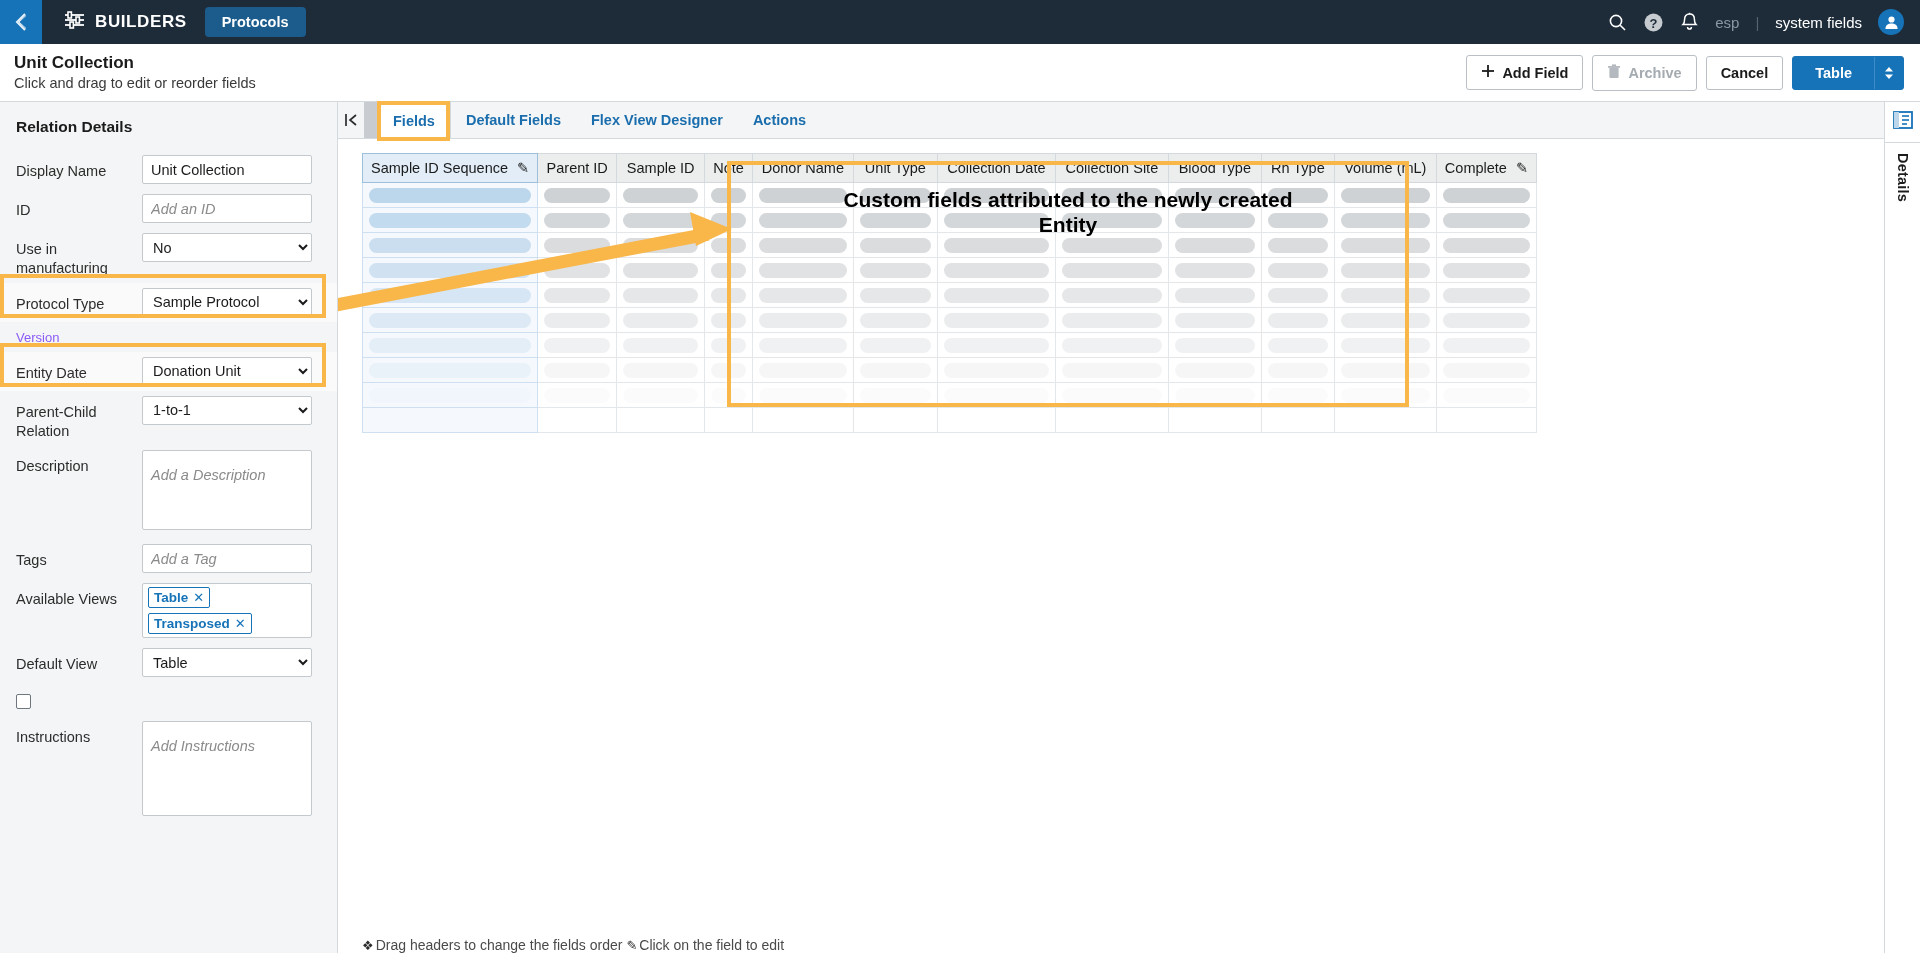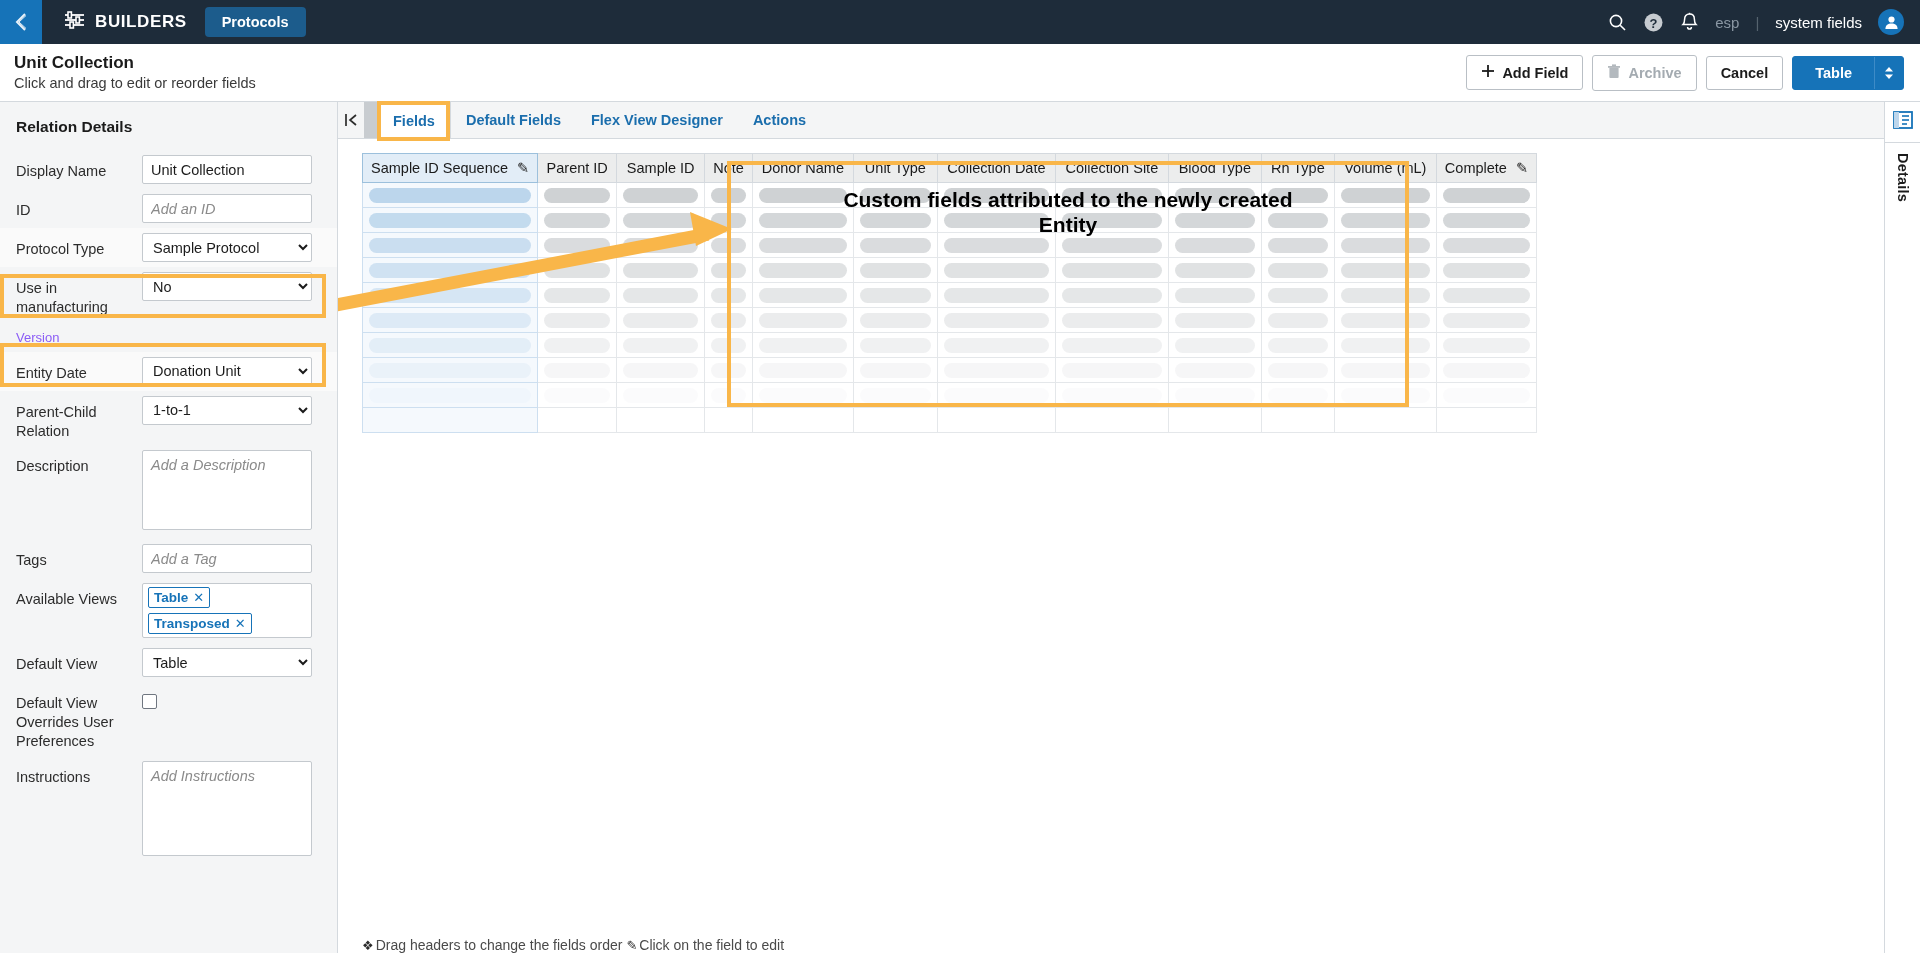--- a/index.html
+++ b/index.html
@@ -121,21 +121,21 @@
   .sel {
     width: 100%; height: 29px; border: 1px solid #c4c9ce;
     background: #fff; font-size: 14.5px; color: #1b1b1b;
     padding: 0 6px; border-radius: 2px;
     font-family: "Liberation Sans", sans-serif;
     appearance: auto;
   }
   .ta {
     width: 100%; height: 80px; border: 1px solid #c4c9ce;
     background: #fff; font-size: 14.5px; color: #1b1b1b;
-    padding: 6px 8px; border-radius: 2px; resize: none;
+    padding: 16px 8px; border-radius: 2px; resize: none;
     font-family: "Liberation Sans", sans-serif;
   }
   .ta::placeholder { color: #8a8a8a; font-style: italic; }
   .version-row { padding: 6px 0 6px 16px; }
   .version-lbl { font-size: 13px; color: #8b5cf6; }
   .chipbox {
     width: 100%; min-height: 29px; border: 1px solid #c4c9ce;
     background: #fff; border-radius: 2px; display: flex;
     align-items: center; gap: 5px; padding: 3px 5px; flex-wrap: wrap;
   }
@@ -338,28 +338,28 @@
     <div class="frow">
       <div class="flabel">Display Name</div>
       <div class="fctl"><input class="inp" value="Unit Collection" style=""></div>
     </div>
 
     <div class="frow">
       <div class="flabel">ID</div>
       <div class="fctl"><input class="inp" placeholder="Add an ID" style=""></div>
     </div>
 
+    <div class="frow">
+      <div class="flabel">Use in manufacturing</div>
+      <div class="fctl"><select class="sel"><option>No</option></select></div>
+    </div>
+
     <div class="frow" style="background:#fafafa;">
       <div class="flabel">Protocol Type</div>
       <div class="fctl"><select class="sel"><option>Sample Protocol</option></select></div>
-    </div>
-
-    <div class="frow">
-      <div class="flabel">Use in manufacturing</div>
-      <div class="fctl"><select class="sel"><option>No</option></select></div>
     </div>
 
     <div class="version-row">
       <span class="version-lbl">Version</span>
     </div>
 
     <div class="frow" style="background:#fafafa;">
       <div class="flabel">Entity Date</div>
       <div class="fctl"><select class="sel"><option>Donation Unit</option></select></div>
     </div>
@@ -394,21 +394,20 @@
         </div>
       </div>
     </div>
 
     <div class="frow">
       <div class="flabel">Default View</div>
       <div class="fctl"><select class="sel"><option>Table</option></select></div>
     </div>
 
     <div class="frow">
-      <div class="flabel">Default View Overrides User Preferences</div>
       <div class="fctl">
           <div class="cbx"></div>
         </div>
     </div>
 
     <div class="frow">
       <div class="flabel">Instructions</div>
       <div class="fctl"><textarea class="ta" style="height: 95px;" placeholder="Add Instructions"></textarea></div>
     </div>
 

